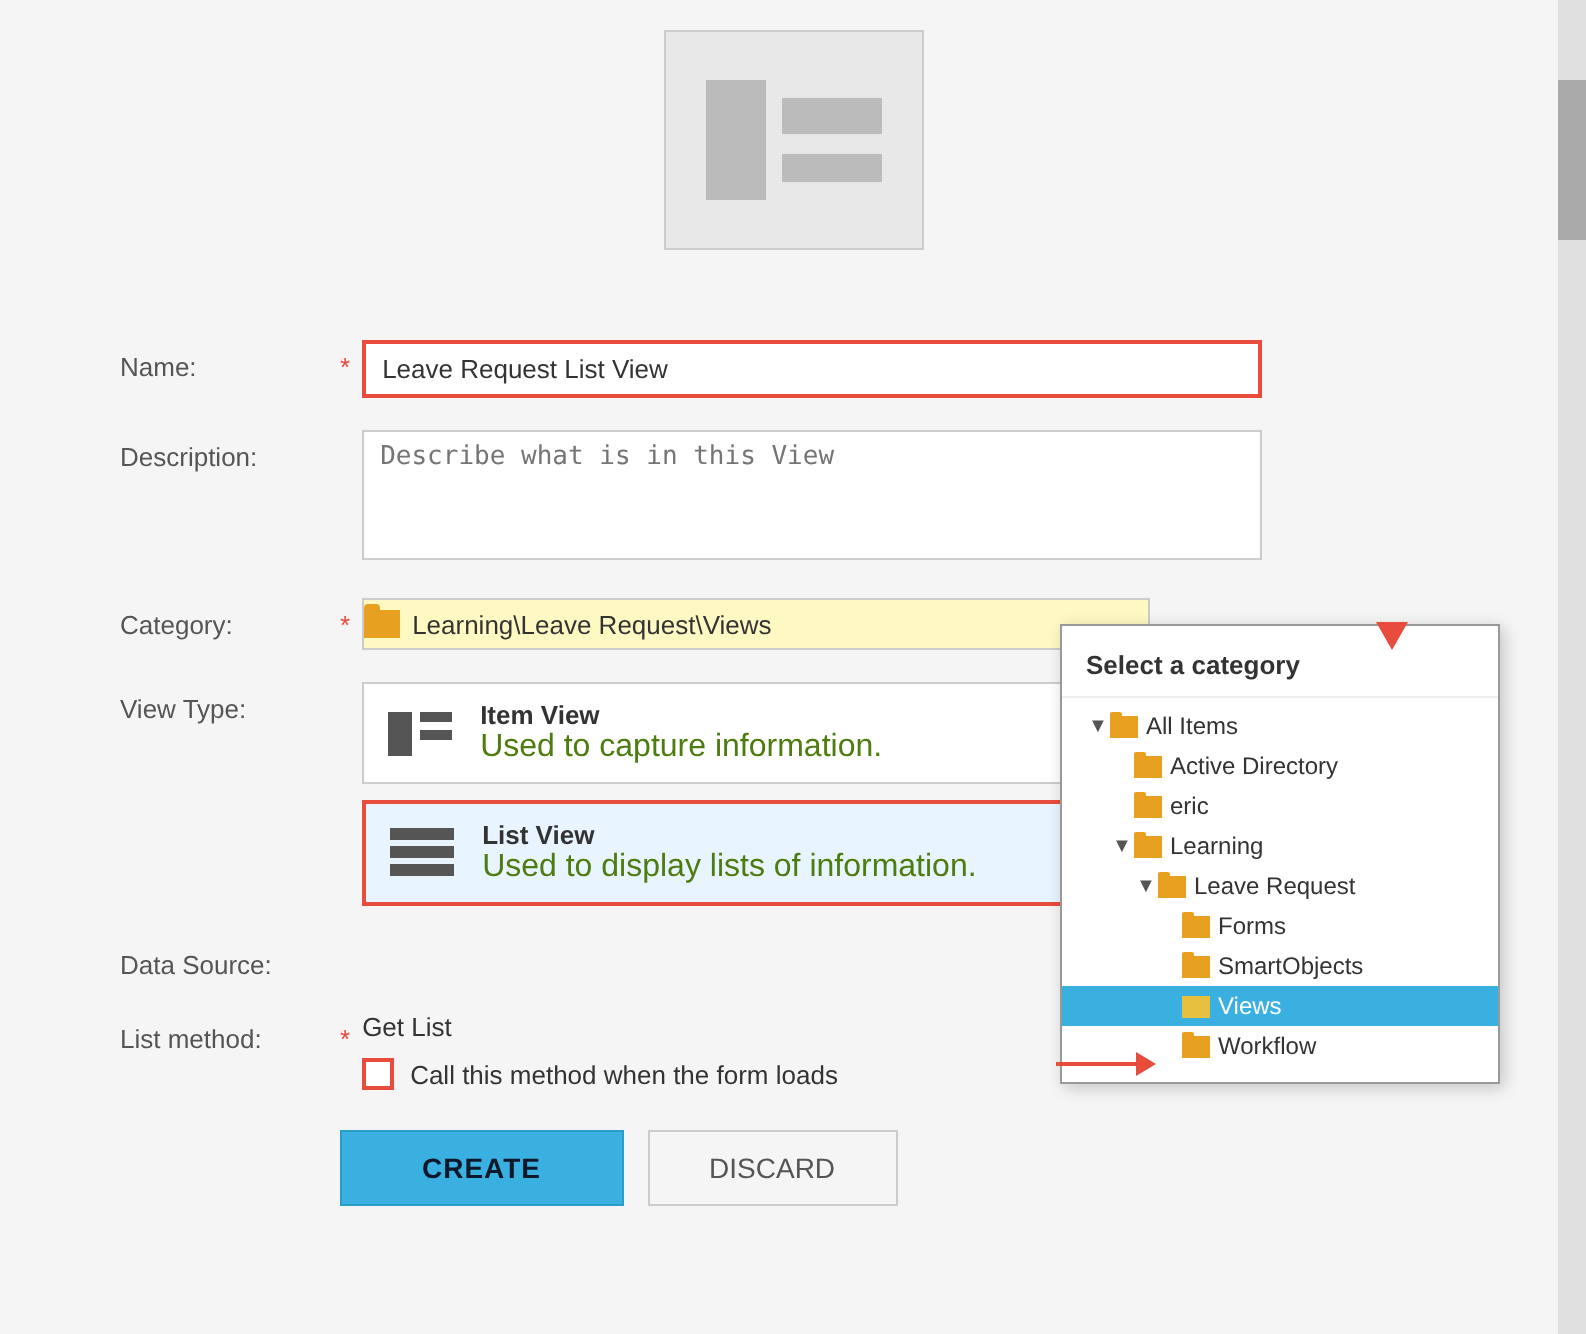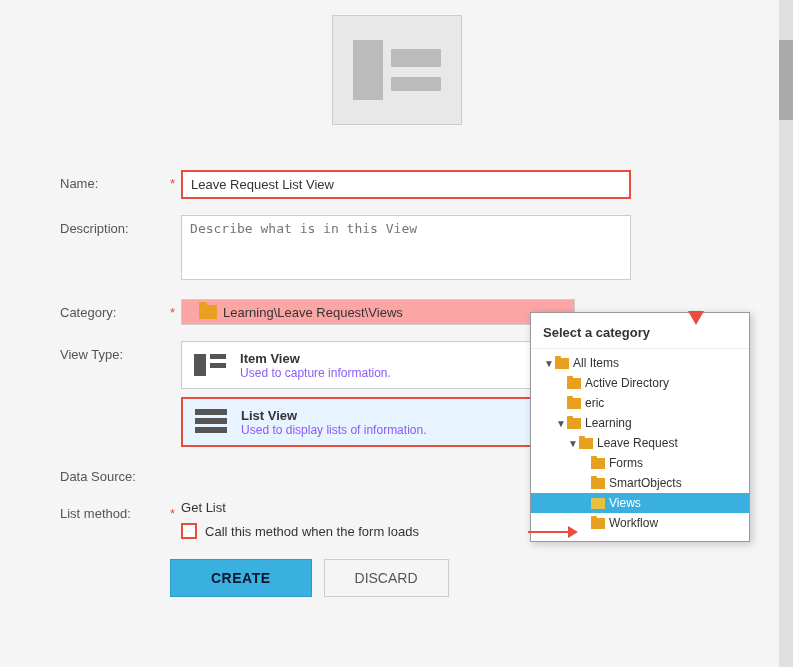--- a/index.html
+++ b/index.html
@@ -97,22 +97,22 @@
       font-size: 13px;
       color: #aaa;
       resize: none;
       outline: none;
     }
     .category-row {
       display: flex;
       align-items: center;
       width: 394px;
       border: 1px solid #ccc;
-      background: #fca5a5;
-      padding: 4px 17px;
+      background: #fef9c3;
+      padding: 4px 0;
       position: relative;
     }
     .folder-icon-orange {
       width: 18px;
       height: 14px;
       background: #e8a020;
       margin-right: 6px;
       position: relative;
       flex-shrink: 0;
     }
@@ -208,22 +208,22 @@
     .view-type-info {
       display: flex;
       flex-direction: column;
     }
     .view-type-name {
       font-weight: bold;
       font-size: 13px;
       color: #333;
     }
     .view-type-desc {
-      font-size: 12px;
-      color: #8b5cf6;
+      font-size: 16px;
+      color: #4d7c0f;
     }
     .datasource-row {
       display: flex;
       align-items: center;
       width: 450px;
     }
     .datasource-icon {
       width: 22px;
       height: 22px;
       background: #6aaa6a;

